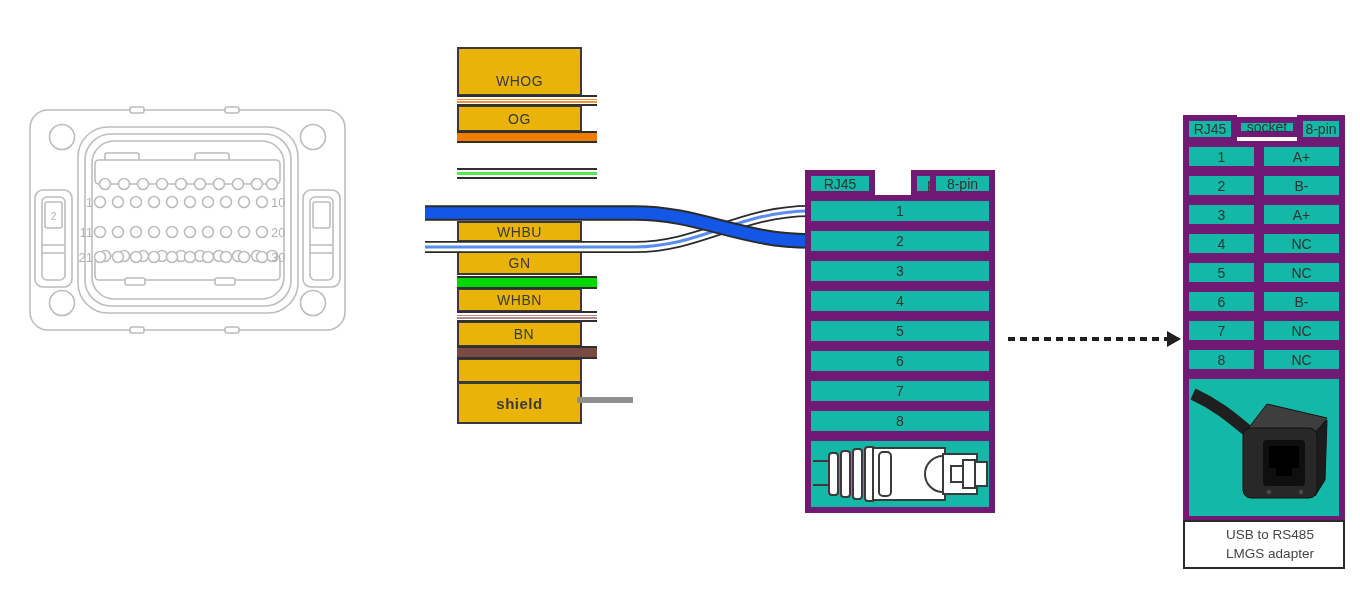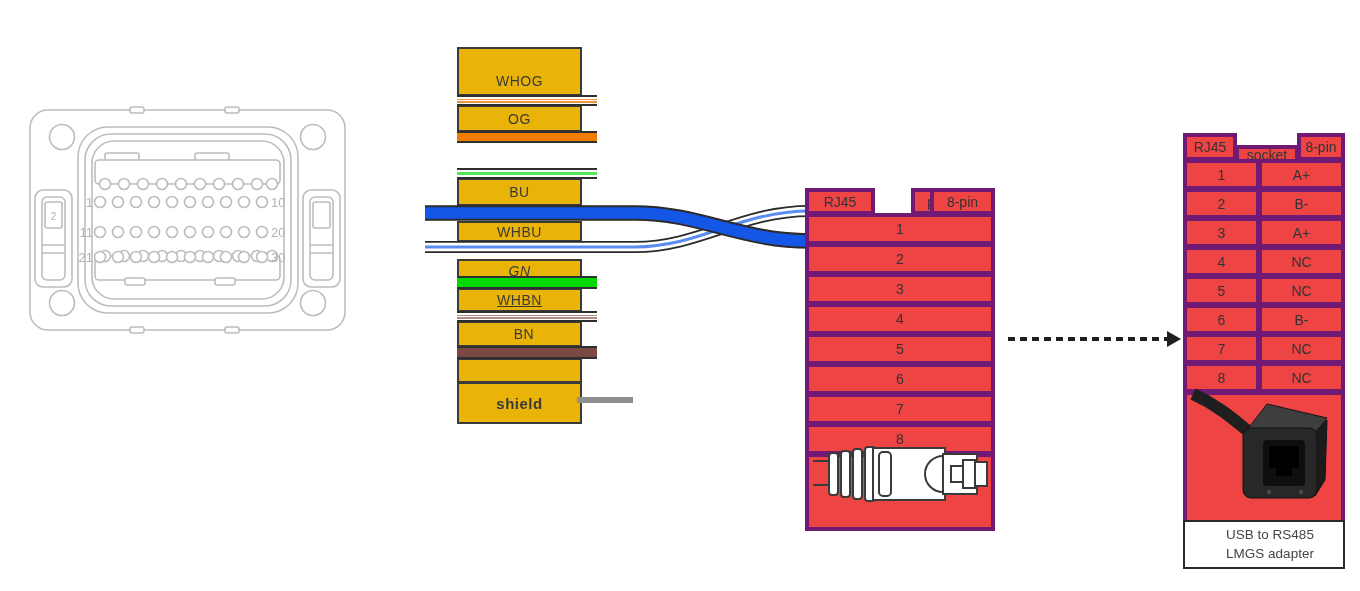--- a/index.html
+++ b/index.html
@@ -1,21 +1,21 @@
 <!DOCTYPE html>
 <html><head>
 <meta charset="utf-8">
 <style>
   html,body{margin:0;padding:0;background:#fff;}
   .stage{position:relative;width:1360px;height:591px;background:#fff;overflow:hidden;
          font-family:"Liberation Sans",sans-serif;}
   
-  .cell{position:absolute;box-sizing:border-box;border:4px solid #701a75;background:#ef4444;
+  .cell{position:absolute;box-sizing:border-box;border:6px solid #701a75;background:#14b8a6;
         display:flex;align-items:center;justify-content:center;
-        font-size:14px;color:#333;margin-top:18px;}
+        font-size:14px;color:#333;}
   
   .wcell{position:absolute;left:457px;width:125px;box-sizing:border-box;border:2px solid #3a3a3a;
          background:#eab308;display:flex;align-items:center;justify-content:center;
          font-size:14px;color:#3a3a3a;letter-spacing:.5px;}
   .wcell.first{align-items:flex-end;padding-bottom:5px;}
   .wcell.bold{font-weight:bold;font-size:15px;}
   .wire{position:absolute;left:457px;width:140px;}
   .w-whog{top:95px;height:11px;background:linear-gradient(to bottom,#2f2f2f 0 2px,#fff 2px 3.5px,#f0933c 3.5px 5px,#fff 5px 6px,#f0933c 6px 7.5px,#fff 7.5px 9px,#2f2f2f 9px 11px);}
   .w-og{top:131px;height:12px;background:linear-gradient(to bottom,#2f2f2f 0 2px,#f07d00 2px 10px,#2f2f2f 10px 12px);}
   .w-whgn{top:168px;height:11px;background:linear-gradient(to bottom,#2f2f2f 0 2px,#fff 2px 4px,#55e855 4px 7px,#fff 7px 9px,#2f2f2f 9px 11px);}
@@ -138,24 +138,23 @@
       <text x="68" y="132" text-anchor="end">11</text>
       <text x="246" y="132" text-anchor="start">20</text>
       <text x="68" y="157" text-anchor="end">21</text>
       <text x="246" y="157" text-anchor="start">30</text>
       <text x="28.5" y="115" text-anchor="middle" font-size="10">2</text>
     </g>
   </svg>
 
   <div class="wcell first" style="top:47px;height:49px;">WHOG</div>
   <div class="wcell" style="top:105px;height:27px;">OG</div>
-  <div class="wcell" style="top:178px;height:28px;">BU</div>
   <div class="wcell" style="top:221px;height:21px;text-align:right;">WHBU</div>
-  <div class="wcell" style="top:259px;height:24px;font-style:italic;">GN</div>
-  <div class="wcell" style="top:288px;height:24px;text-decoration:underline;">WHBN</div>
+  <div class="wcell" style="top:251px;height:24px;">GN</div>
+  <div class="wcell" style="top:288px;height:24px;">WHBN</div>
   <div class="wcell" style="top:321px;height:26px;padding-left:9px;">BN</div>
   <div class="wcell" style="top:358px;height:25px;"></div>
   <div class="wcell bold" style="top:382px;height:42px;text-align:center;">shield</div>
 
   <div class="wire w-whog"></div>
   <div class="wire w-og"></div>
   <div class="wire w-whgn"></div>
   <div class="wire w-gn"></div>
   <div class="wire w-whbn"></div>
   <div class="wire w-bn"></div>
@@ -199,21 +198,21 @@
       <rect x="146" y="30" width="20" height="16"></rect>
       <rect x="158" y="24" width="12" height="28"></rect>
       <rect x="170" y="26" width="12" height="24"></rect>
     </g>
   </svg>
 
   <div class="dash"></div>
   <div class="arrowhead"></div>
 
   <div class="cell" style="left:1183px;top:115px;width:54px;height:28px;">RJ45</div>
-  <div class="cell" style="left:1235px;top:127px;width:64px;height:20px;">socket</div>
+  <div class="cell" style="left:1235px;top:117px;width:64px;height:20px;">socket</div>
   <div class="cell" style="left:1297px;top:115px;width:48px;height:28px;">8-pin</div>
 
   <div class="cell" style="left:1183px;top:141px;width:77px;height:31px;">1</div>
   <div class="cell" style="left:1258px;top:141px;width:87px;height:31px;">A+</div>
   <div class="cell" style="left:1183px;top:170px;width:77px;height:31px;">2</div>
   <div class="cell" style="left:1258px;top:170px;width:87px;height:31px;">B-</div>
   <div class="cell" style="left:1183px;top:199px;width:77px;height:31px;">3</div>
   <div class="cell" style="left:1258px;top:199px;width:87px;height:31px;">A+</div>
   <div class="cell" style="left:1183px;top:228px;width:77px;height:31px;">4</div>
   <div class="cell" style="left:1258px;top:228px;width:87px;height:31px;">NC</div>

